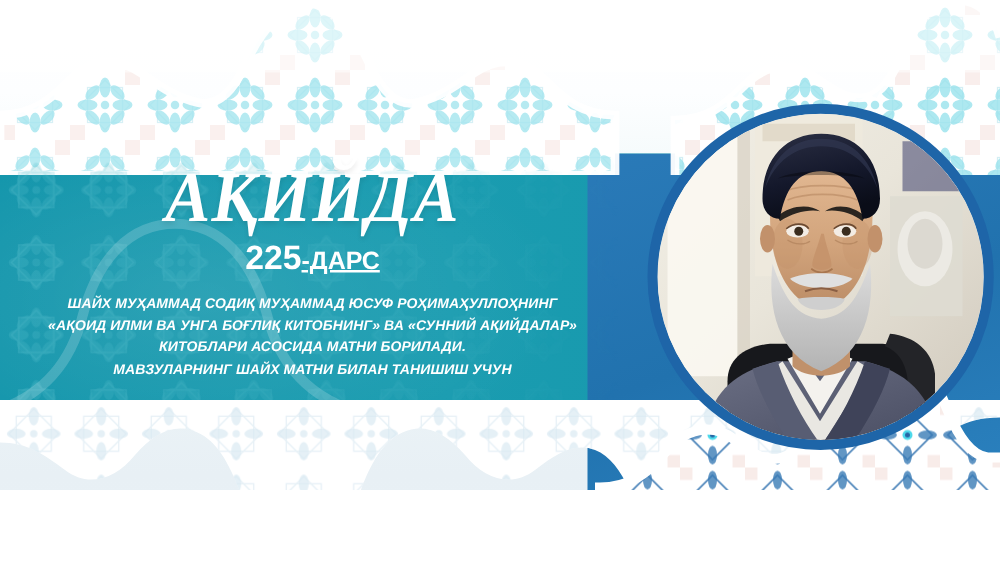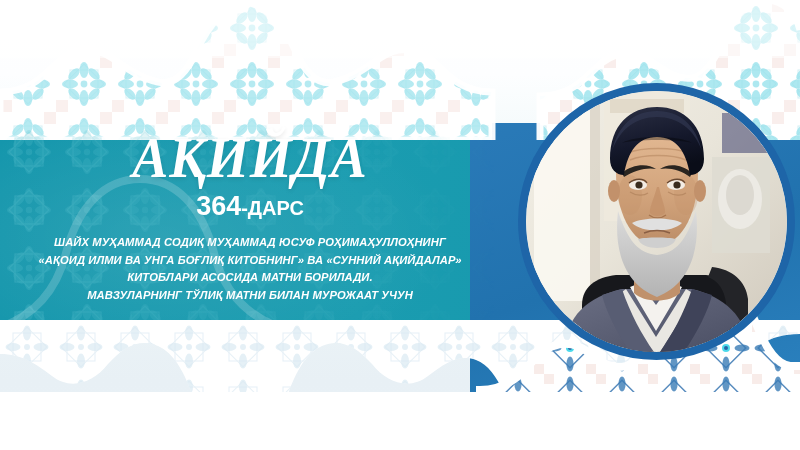--- a/index.html
+++ b/index.html
@@ -92,20 +92,21 @@
     white-space: nowrap;
     line-height: 30px;
   }
   .lesson-num {
     font-size: 27px;
     letter-spacing: 0px;
   }
   .lesson-suffix {
     font-size: 20px;
     letter-spacing: 0px;
+    text-decoration: underline;
   }
   .desc {
     margin: 9px 0 0 0;
     width: 480px;
     text-align: center;
     color: #ffffff;
     font-weight: bold;
     font-size: 11.2px;
     line-height: 17.6px;
     letter-spacing: 0.1px;
@@ -348,27 +349,27 @@
              C 162,93 172,100 186,96
              C 200,92 208,74 216,54
              C 226,30 244,10 266,10
              C 290,10 308,32 318,58
              C 326,78 336,94 350,96 L 360,96" fill="none" stroke="#ffffff" stroke-width="8"></path>
   </svg>
 
   <div class="text-block">
     <div class="title-word">АҚИЙДА</div>
     <div class="lesson-line">
-      <span class="lesson-num">364</span><span class="lesson-suffix">-ДАРС</span>
+      <span class="lesson-num">225</span><span class="lesson-suffix">-ДАРС</span>
     </div>
     <div class="desc">
       <span class="desc-line">ШАЙХ МУҲАММАД СОДИҚ МУҲАММАД ЮСУФ РОҲИМАҲУЛЛОҲНИНГ</span>
       <span class="desc-line">«АҚОИД ИЛМИ ВА УНГА БОҒЛИҚ КИТОБНИНГ» ВА «СУННИЙ АҚИЙДАЛАР»</span>
       <span class="desc-line">КИТОБЛАРИ АСОСИДА МАТНИ БОРИЛАДИ.</span>
-      <span class="desc-line">МАВЗУЛАРНИНГ ТЎЛИҚ МАТНИ БИЛАН МУРОЖААТ УЧУН</span>
+      <span class="desc-line">МАВЗУЛАРНИНГ ШАЙХ МАТНИ БИЛАН ТАНИШИШ УЧУН</span>
     </div>
   </div>
 
   <div class="portrait">
     <div class="portrait-inner">
       <svg width="261" height="261" viewBox="0 0 261 261">
         <defs>
           <linearGradient id="roomBg" x1="0" y1="0" x2="1" y2="1">
             <stop offset="0%" stop-color="#f2efe6"></stop>
             <stop offset="45%" stop-color="#e9e5da"></stop>

